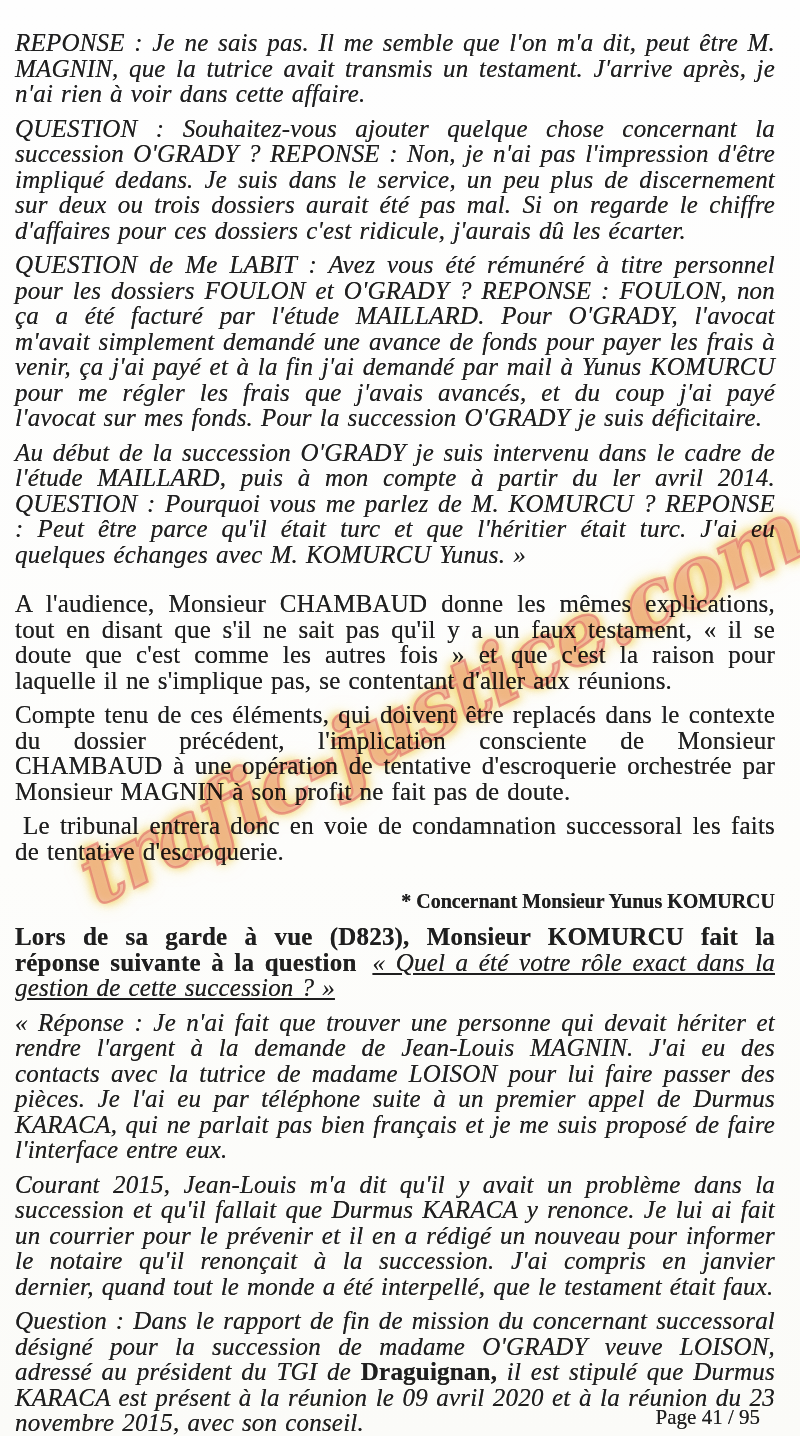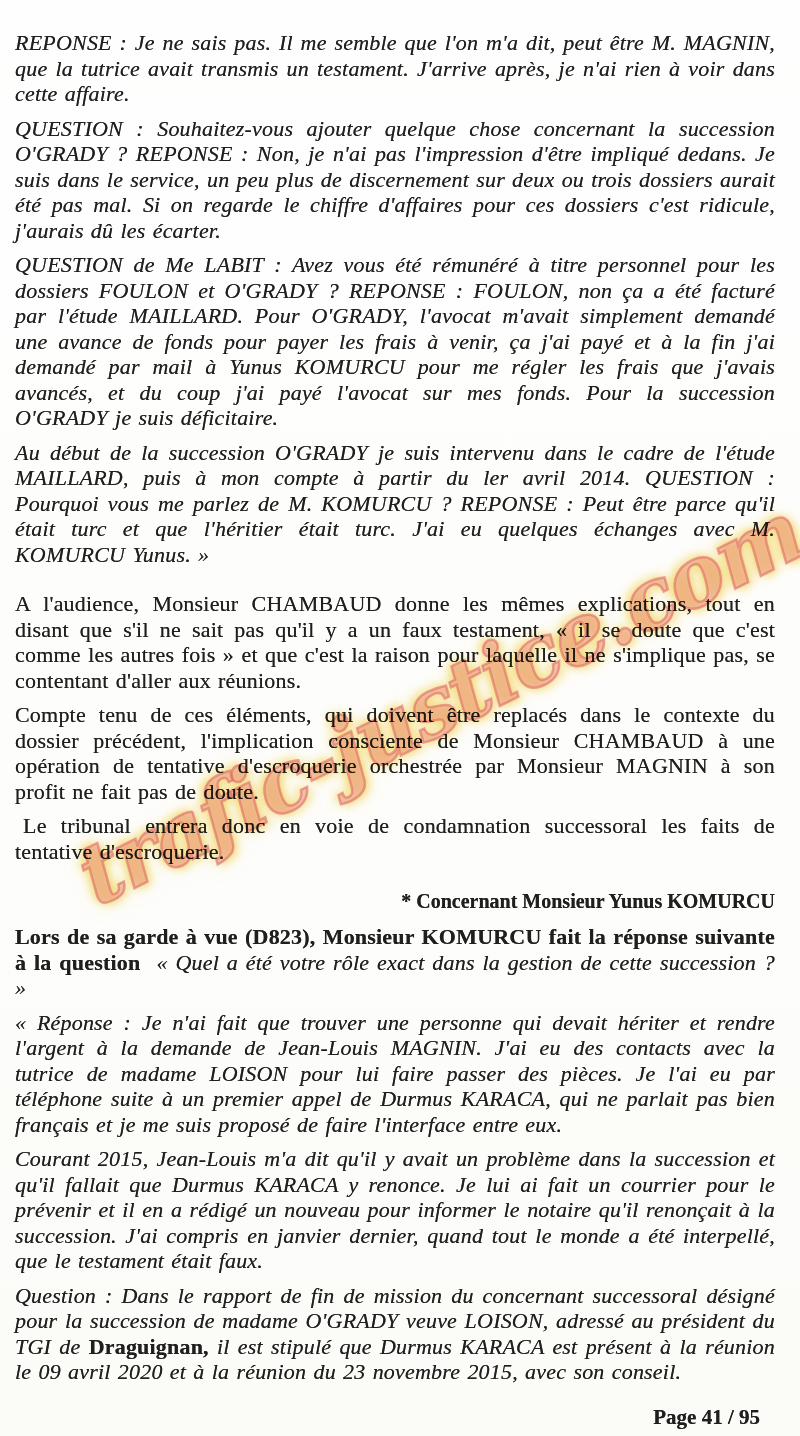--- a/index.html
+++ b/index.html
@@ -15,41 +15,41 @@
     position: absolute; inset: 0;
     background: linear-gradient(180deg, #fefefe 0%, #fdfdfb 60%, #fbfbf8 100%);
   }
   .doc {
     position: absolute;
     left: 15px; right: 25px; top: 30px;
     text-align: justify;
   }
   .doc p {
     margin: 0 0 9px 0;
-    font-size: 22px;
+    font-size: 25px;
     line-height: 25.5px;
     letter-spacing: 0.2px;
     word-spacing: 1.5px;
     text-shadow: 0 0 0.6px rgba(25,25,25,0.75);
   }
   .it  { font-style: italic; }
   .b   { font-weight: bold; }
   .bi  { font-weight: normal; font-style: italic; }
   .rm  { font-style: normal; }
   .gap { margin-top: 24px !important; }
   .heading {
     margin: 0 0 10px 0;
     font-size: 20px;
     line-height: 26px;
     font-weight: bold;
     text-align: right;
     text-shadow: 0 0 0.6px rgba(25,25,25,0.8);
   }
   .indent { text-indent: 8px; }
-  .qspace { margin-left: 16px; }
+  .qspace { margin-left: 16px; text-decoration: underline; }
   .watermark {
     position: absolute;
     left: 62px; top: 836px;
     transform: rotate(-26.5deg);
     transform-origin: 0 0;
     font-family: "DejaVu Serif", serif;
     font-style: italic;
     font-weight: bold;
     font-size: 84px;
     letter-spacing: -2px;
@@ -60,21 +60,21 @@
                  -3px -3px 9px rgba(244, 216, 110, 0.85),
                  0 0 18px rgba(246, 224, 130, 0.55);
     mix-blend-mode: multiply;
     pointer-events: none;
     z-index: 3;
   }
   .footer {
     position: absolute;
     right: 40px; bottom: 6px;
     font-size: 21px;
-    font-weight: bold;
+    font-weight: normal;
     text-shadow: 0 0 0.6px rgba(25,25,25,0.8);
     z-index: 2;
   }
 </style>
 </head>
 <body>
 
 <div class="sheet">
 
   <div class="watermark">trafic-justice.com</div>

